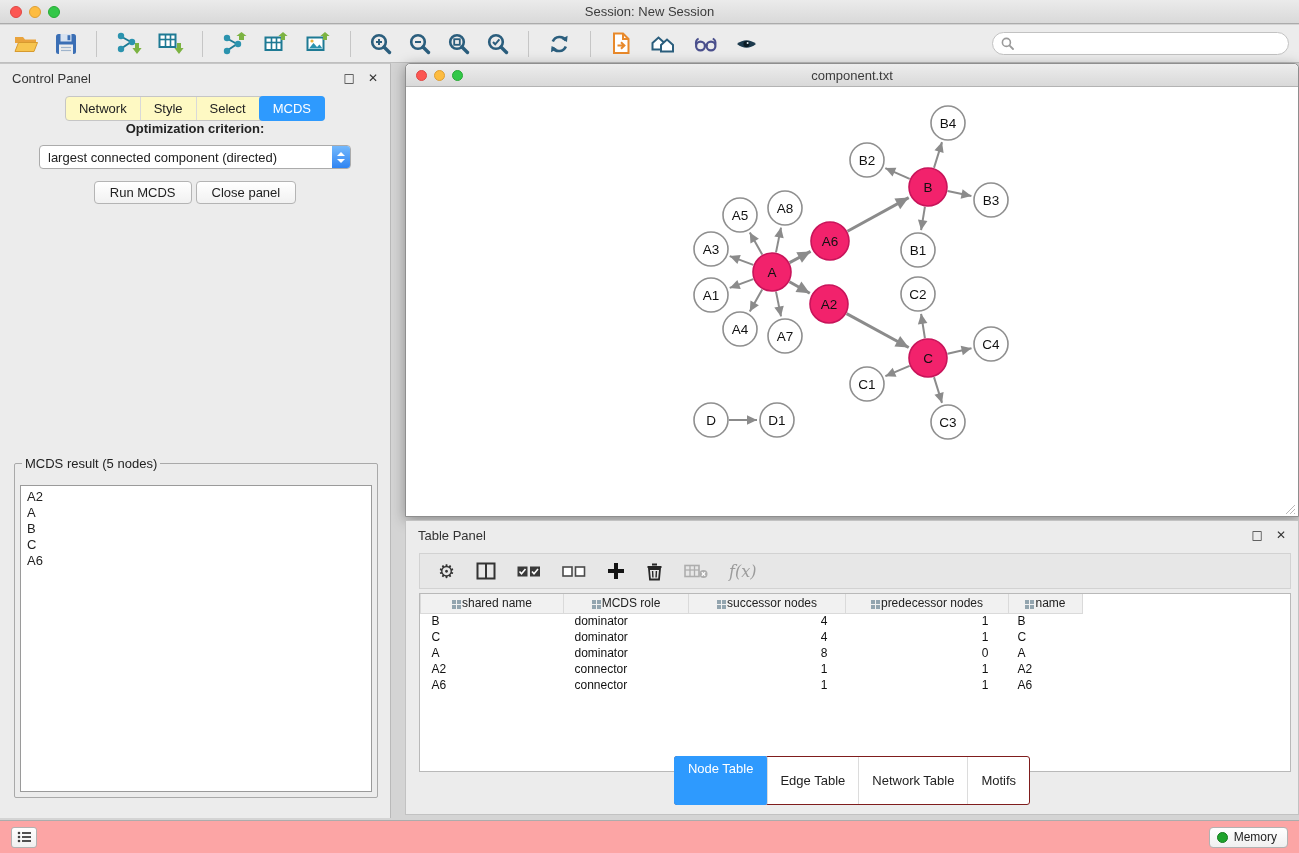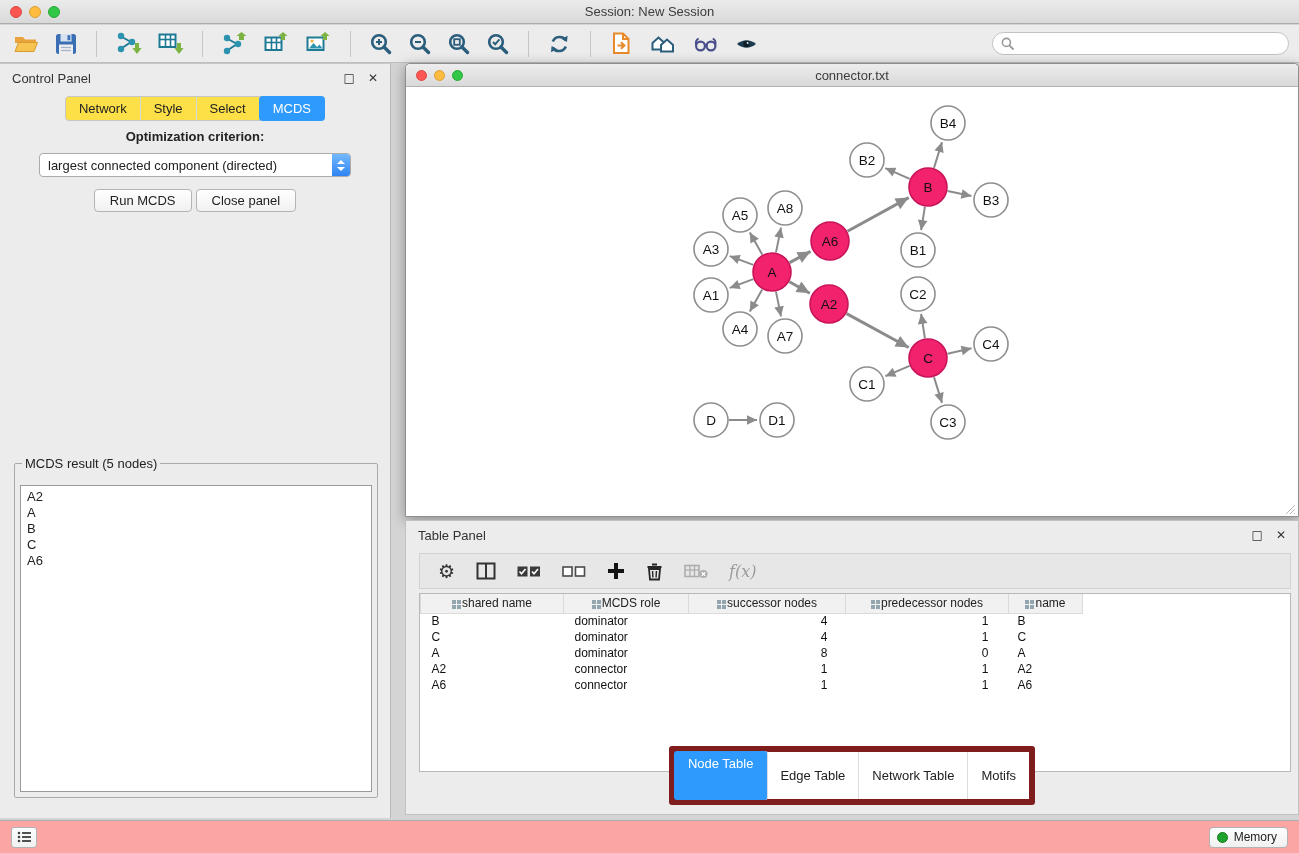--- a/index.html
+++ b/index.html
@@ -46,22 +46,22 @@
     position:absolute; left:0; top:63px; width:391px; bottom:35px;
     background:#ECECEC; border-right:1px solid #B9B9B9; border-top:1px solid #C6C6C6;
   }
   .panel-header{
     height:28px; display:flex; align-items:center; padding:0 12px;
     font-size:13px; color:#333;
   }
   .panel-header .ph-btns{ margin-left:auto; display:flex; gap:13px; }
   .ph-btn{ background:none; border:none; font-size:12px; color:#333; cursor:pointer; line-height:1; font-family:"DejaVu Sans",sans-serif;}
   .cp-tabs{
-    display:flex; justify-content:center; margin:4px auto 8px auto; width:fit-content;
-    background:#fde047; border:1px solid #C6C6C6; border-radius:4px;
+    display:flex; justify-content:center; margin:4px auto 0 auto; width:fit-content;
+    background:#fef9c3; border:1px solid #C6C6C6; border-radius:4px;
   }
   .cp-tab{
     padding:4px 13px; font-size:13px; color:#222; cursor:pointer;
     border-right:1px solid #D9D9D9;
   }
   .cp-tab:last-child{ border-right:none; }
   .cp-tab.active{
     background:#2E9AFE; color:#fff; border-radius:4px; margin:-1px;
     padding:5px 14px; border-right:none;
   }
@@ -145,21 +145,21 @@
   .col-ico{
     display:inline-block; width:4px; height:4px; margin-right:6px; margin-bottom:1px;
     background:#93A5AF;
     box-shadow:5px 0 0 #93A5AF, 0 5px 0 #93A5AF, 5px 5px 0 #93A5AF;
     position:relative; top:-2px;
   }
   .tp-tabs{
     position:absolute; bottom:9px; left:0; right:0;
     display:flex; justify-content:center;
   }
-  .tp-tabs-strip{ display:flex; background:#fff; border:6px solid #7f1d1d; border-radius:3px; }
+  .tp-tabs-strip{ display:flex; background:#fff; border:1px solid #7f1d1d; border-radius:3px; }
   .bt-tab{ padding:16px 13px; font-size:13px; color:#222; cursor:pointer; border-right:1px solid #DCDCDC; }
   .bt-tab:last-child{ border-right:none; }
   .bt-tab.active{ background:#2E9AFE; color:#fff; margin:-1px; padding:5px 14px; border-radius:3px; }
 
   
   .statusbar{
     position:absolute; left:0; right:0; bottom:0; height:33px;
     background:#fca5a5; border-top:1px solid #ACACAC;
     display:flex; align-items:center; padding:0 11px;
   }
@@ -384,21 +384,21 @@
   </fieldset>
 </div>
 
 <div class="net-window">
   <div class="nw-titlebar">
     <div class="lights">
       <div class="light red"></div>
       <div class="light yellow"></div>
       <div class="light green"></div>
     </div>
-    <div class="nw-title">connector.txt</div>
+    <div class="nw-title">component.txt</div>
   </div>
   <div class="nw-canvas">
     <svg id="net-svg" width="892" height="429" viewBox="0 0 892 429">
         <defs>
           <marker id="arr" markerUnits="userSpaceOnUse" markerWidth="12" markerHeight="12" viewBox="0 0 12 12" refX="11" refY="6" orient="auto">
             <path d="M1,1.2 L11,6 L1,10.8 z" fill="#8B8B8B"></path>
           </marker>
           <marker id="arrT" markerUnits="userSpaceOnUse" markerWidth="15" markerHeight="15" viewBox="0 0 15 15" refX="14" refY="7.5" orient="auto">
             <path d="M1,1.5 L14,7.5 L1,13.5 z" fill="#8B8B8B"></path>
           </marker>

